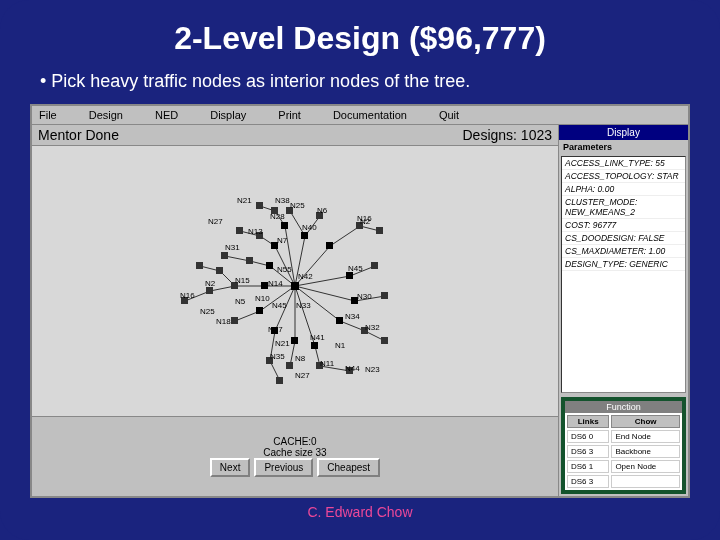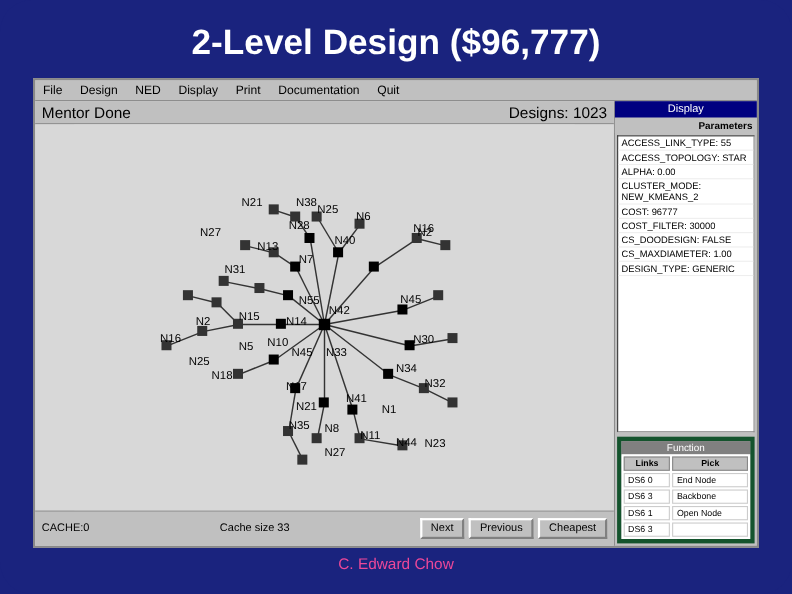--- a/index.html
+++ b/index.html
@@ -51,21 +51,21 @@
       font-family: 'Arial', sans-serif;
       font-size: 11px;
       color: #000;
       min-height: 0;
     }
 
     .menu-bar {
       background: #c0c0c0;
       padding: 2px 4px;
       display: flex;
-      gap: 10px;
+      gap: 26px;
       border-bottom: 1px solid #888;
       font-size: 11px;
     }
 
     .menu-item {
       cursor: pointer;
       padding: 1px 3px;
     }
 
     .app-content {
@@ -96,23 +96,24 @@
       background: #d8d8d8;
       position: relative;
       overflow: hidden;
     }
 
     .bottom-bar {
       background: #c0c0c0;
       display: flex;
       justify-content: space-between;
       align-items: center;
-      padding: 6px 6px;
+      padding: 19px 6px;
       border-top: 1px solid #888;
       font-size: 10px;
+      flex-direction: column;
     }
 
     .bottom-buttons {
       display: flex;
       gap: 4px;
     }
 
     .win-button {
       background: #c0c0c0;
       border: 2px solid;
@@ -140,20 +141,21 @@
       text-align: center;
     }
 
     .params-section {
       flex: 1;
       overflow: hidden;
       border: 1px inset #888;
       margin: 2px;
       background: white;
       font-size: 9px;
+      font-style: italic;
     }
 
     .param-item {
       padding: 1px 3px;
       border-bottom: 1px solid #eee;
       font-size: 8.5px;
     }
 
     .function-section {
       margin: 2px;
@@ -239,20 +241,21 @@
       color: #ec4899;
       font-size: 14px;
       margin-top: 6px;
     }
   </style>
 </head>
 <body>
 
 <div class="slide">
   <div class="title">2-Level Design ($96,777)</div>
+  <div class="bullet-point">Pick heavy traffic nodes  as interior nodes of the tree.</div>
 
   <div class="app-window">
 
     <div class="menu-bar">
       <span class="menu-item">File</span>
       <span class="menu-item">Design</span>
       <span class="menu-item">NED</span>
       <span class="menu-item">Display</span>
       <span class="menu-item">Print</span>
       <span class="menu-item">Documentation</span>
@@ -403,40 +406,39 @@
             <button class="win-button">Previous</button>
             <button class="win-button">Cheapest</button>
           </div>
         </div>
       </div>
 
       <div class="right-panel">
         <div class="panel-title">Display</div>
 
 
-        <div style="background:#c0c0c0; padding:2px 4px; font-size:9px; font-weight:bold; text-align:right;">Parameters</div>
+        <div style="background:#c0c0c0; padding:2px 4px; font-size:9px; font-weight:bold; text-align:left;">Parameters</div>
         <div class="params-section">
           <div class="param-item">ACCESS_LINK_TYPE: 55</div>
           <div class="param-item">ACCESS_TOPOLOGY: STAR</div>
           <div class="param-item">ALPHA: 0.00</div>
           <div class="param-item">CLUSTER_MODE: NEW_KMEANS_2</div>
           <div class="param-item">COST: 96777</div>
-          <div class="param-item">COST_FILTER: 30000</div>
           <div class="param-item">CS_DOODESIGN: FALSE</div>
           <div class="param-item">CS_MAXDIAMETER: 1.00</div>
           <div class="param-item">DESIGN_TYPE: GENERIC</div>
         </div>
 
         <div class="function-section">
           <div class="function-title">Function</div>
           <table class="function-table">
             <tbody>
                 <tr>
               <th>Links</th>
-              <th>Pick</th>
+              <th>Chow</th>
             </tr>
             <tr>
               <td>DS6 0</td>
               <td>End Node</td>
             </tr>
             <tr>
               <td>DS6 3</td>
               <td>Backbone</td>
             </tr>
             <tr>

